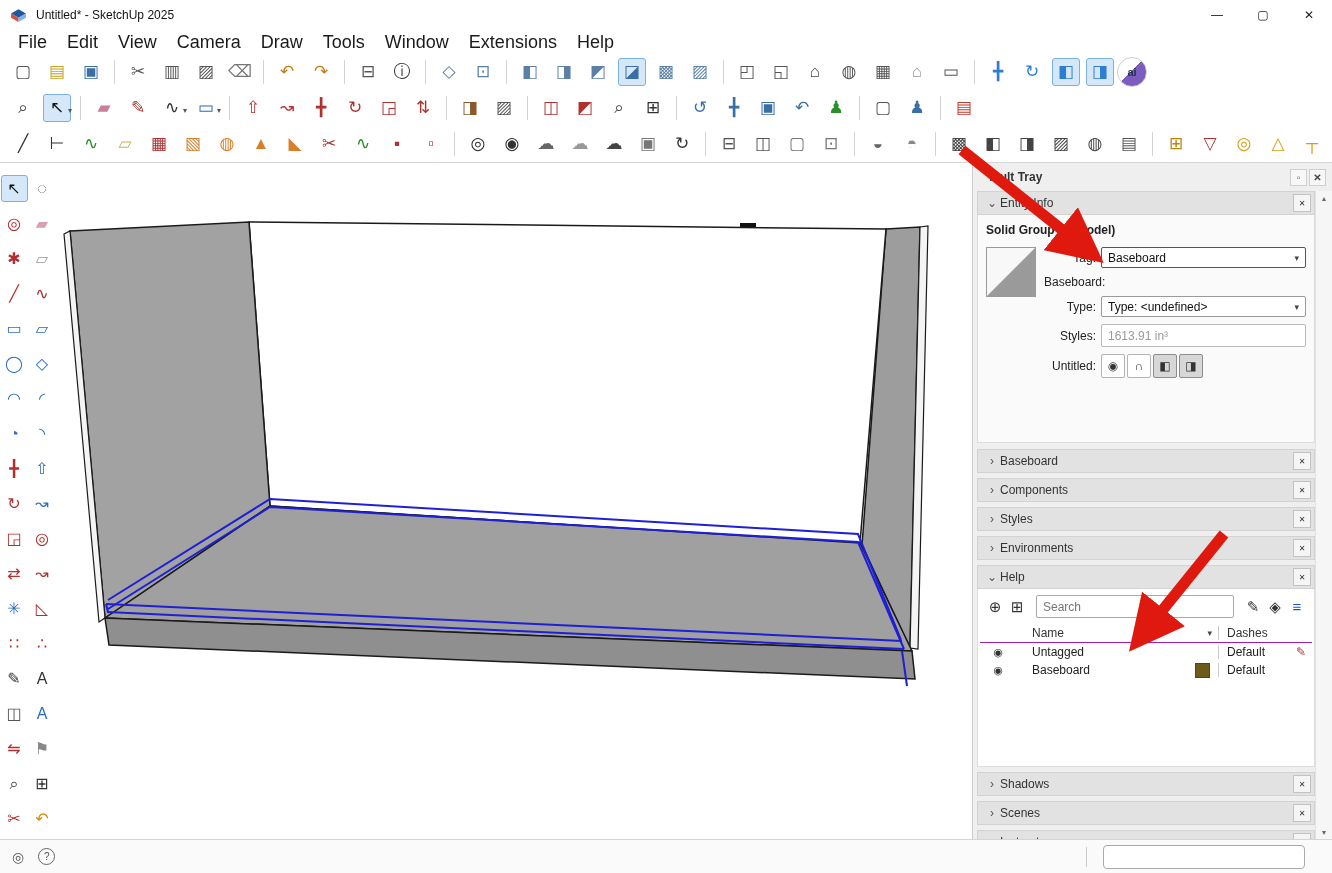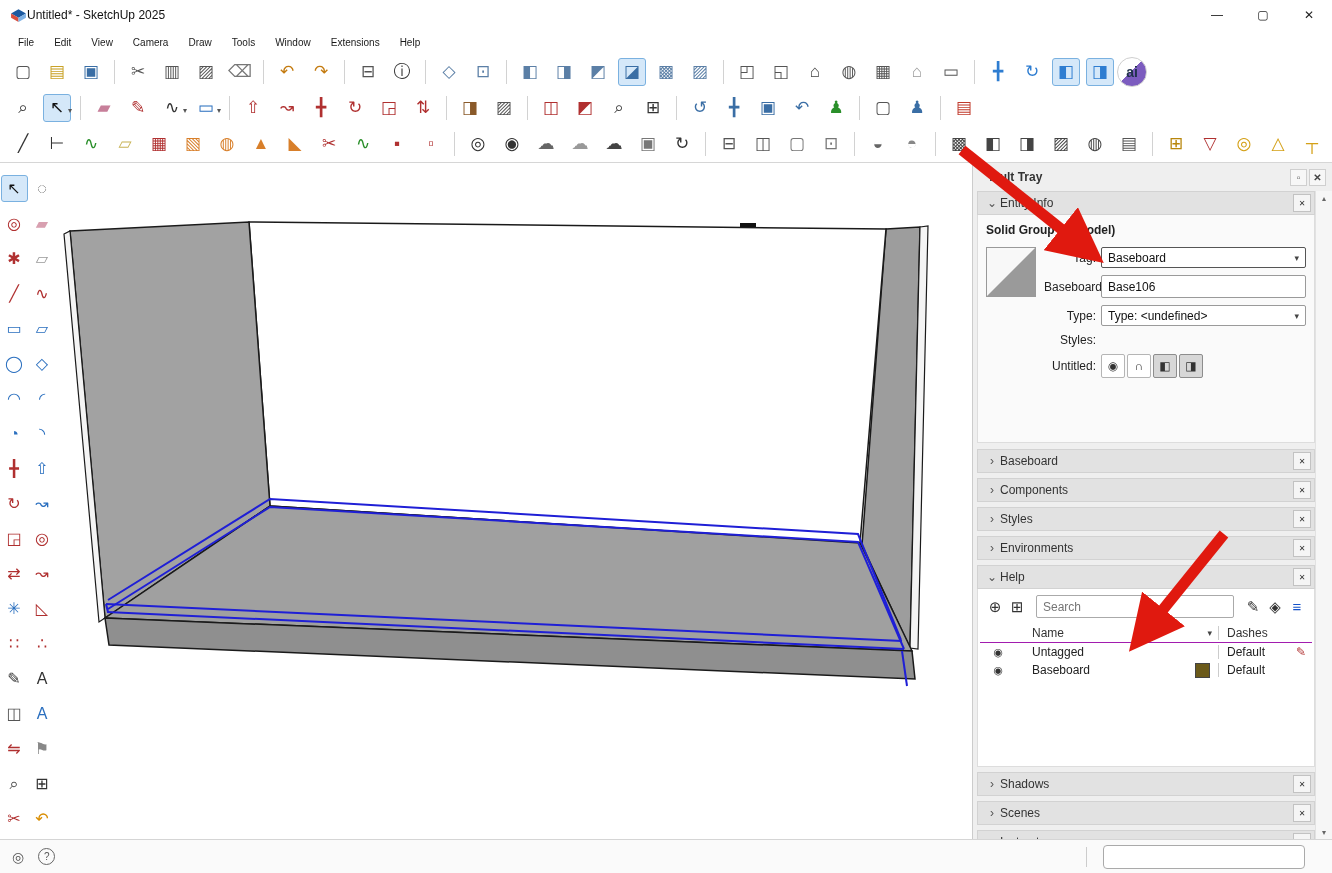--- a/index.html
+++ b/index.html
@@ -2,42 +2,42 @@
 <html><head>
 <meta charset="utf-8">
 <style>
   html,body{margin:0;padding:0;background:#ddd;}
   .root{position:relative;width:1332px;height:873px;background:#fff;overflow:hidden;
         font-family:"Liberation Sans",sans-serif;color:#222;}
 
   
   .titlebar{position:absolute;top:0;left:0;right:0;height:30px;background:#fff;display:flex;align-items:center;}
   .logo{width:17px;height:17px;margin-left:10px;}
-  .title-text{margin-left:0;font-size:12px;color:#111;text-align:right;}
+  .title-text{margin-left:9px;font-size:12px;color:#111;text-align:right;}
   .win-controls{margin-left:auto;display:flex;height:100%;}
   .win-btn{width:46px;display:flex;align-items:center;justify-content:center;font-size:12px;color:#222;cursor:default;}
 
   
-  .menubar{position:absolute;top:30px;left:0;right:0;height:24px;background:#fff;display:flex;align-items:center;padding-left:8px;font-size:10px;}
+  .menubar{position:absolute;top:30px;left:0;right:0;height:24px;background:#fff;display:flex;align-items:center;padding-left:8px;font-size:18px;}
   .menu-item{padding:3px 10px;color:#1a1a1a;}
 
   
   .toolbar{position:absolute;left:0;right:0;display:flex;align-items:center;padding-left:6px;background:#fff;overflow:hidden;white-space:nowrap;}
   #tb1{top:54px;height:36px;}
   #tb2{top:90px;height:36px;}
   #tb3{top:126px;height:36px;border-bottom:1px solid #d6d6d6;}
   .tbtn{display:inline-flex;align-items:center;justify-content:center;flex:0 0 auto;width:26px;height:26px;margin:0 3px;
         font-size:17px;line-height:26px;border:1px solid transparent;border-radius:3px;position:relative;}
   .tbtn.sel{background:#d5e8f9;border-color:#7ab1e0;}
   .tbtn.dd::after{content:"▾";position:absolute;right:-2px;bottom:-3px;font-size:8px;color:#555;}
   .tsep{display:inline-block;flex:0 0 auto;width:1px;height:24px;background:#d2d2d2;margin:0 6px;}
   .avatar{margin-left:auto;margin-right:200px;width:28px;height:28px;border-radius:50%;flex:0 0 auto;
           background:linear-gradient(135deg,#ffffff 48%,#7c5cbf 48%);border:1px solid #cfcfcf;
           display:flex;align-items:center;justify-content:center;}
-  .avatar span{font-size:14px;color:#20324c;font-weight:bold;}
+  .avatar span{font-size:11px;color:#20324c;font-weight:bold;}
 
   
   .left-tools{position:absolute;top:163px;left:0;width:56px;bottom:33px;background:#fff;display:grid;
               grid-template-columns:28px 28px;align-content:start;justify-items:center;row-gap:8px;padding-top:12px;}
   .ltbtn{width:25px;height:25px;display:flex;align-items:center;justify-content:center;font-size:16px;
          border:1px solid transparent;border-radius:3px;}
   .ltbtn.sel{background:#d5e8f9;border-color:#7ab1e0;}
 
   
   .viewport{position:absolute;left:56px;top:163px;right:359px;bottom:33px;background:#fff;}
@@ -519,31 +519,31 @@
           <div class="ei-fields">
             <div class="ei-row">
               <span class="ei-label">Tag:</span>
               <div class="combo focused">
                 <span>Baseboard</span>
                 <span class="arrow">▾</span>
               </div>
             </div>
             <div class="ei-row">
               <span class="ei-label">Baseboard:</span>
-              <input class="tinput" value="Base106" style="">
             </div>
             <div class="ei-row">
               <span class="ei-label">Type:</span>
               <div class="combo">
                 <span>Type: &lt;undefined&gt;</span>
                 <span class="arrow">▾</span>
               </div>
             </div>
             <div class="ei-row">
               <span class="ei-label">Styles:</span>
+              <input class="tinput dim" value="1613.91 in³" style="">
             </div>
             <div class="ei-row">
               <span class="ei-label">Untitled:</span>
 
                 <span class="tgl">◉</span>
 
                 <span class="tgl">∩</span>
 
                 <span class="tgl pressed">◧</span>
 

